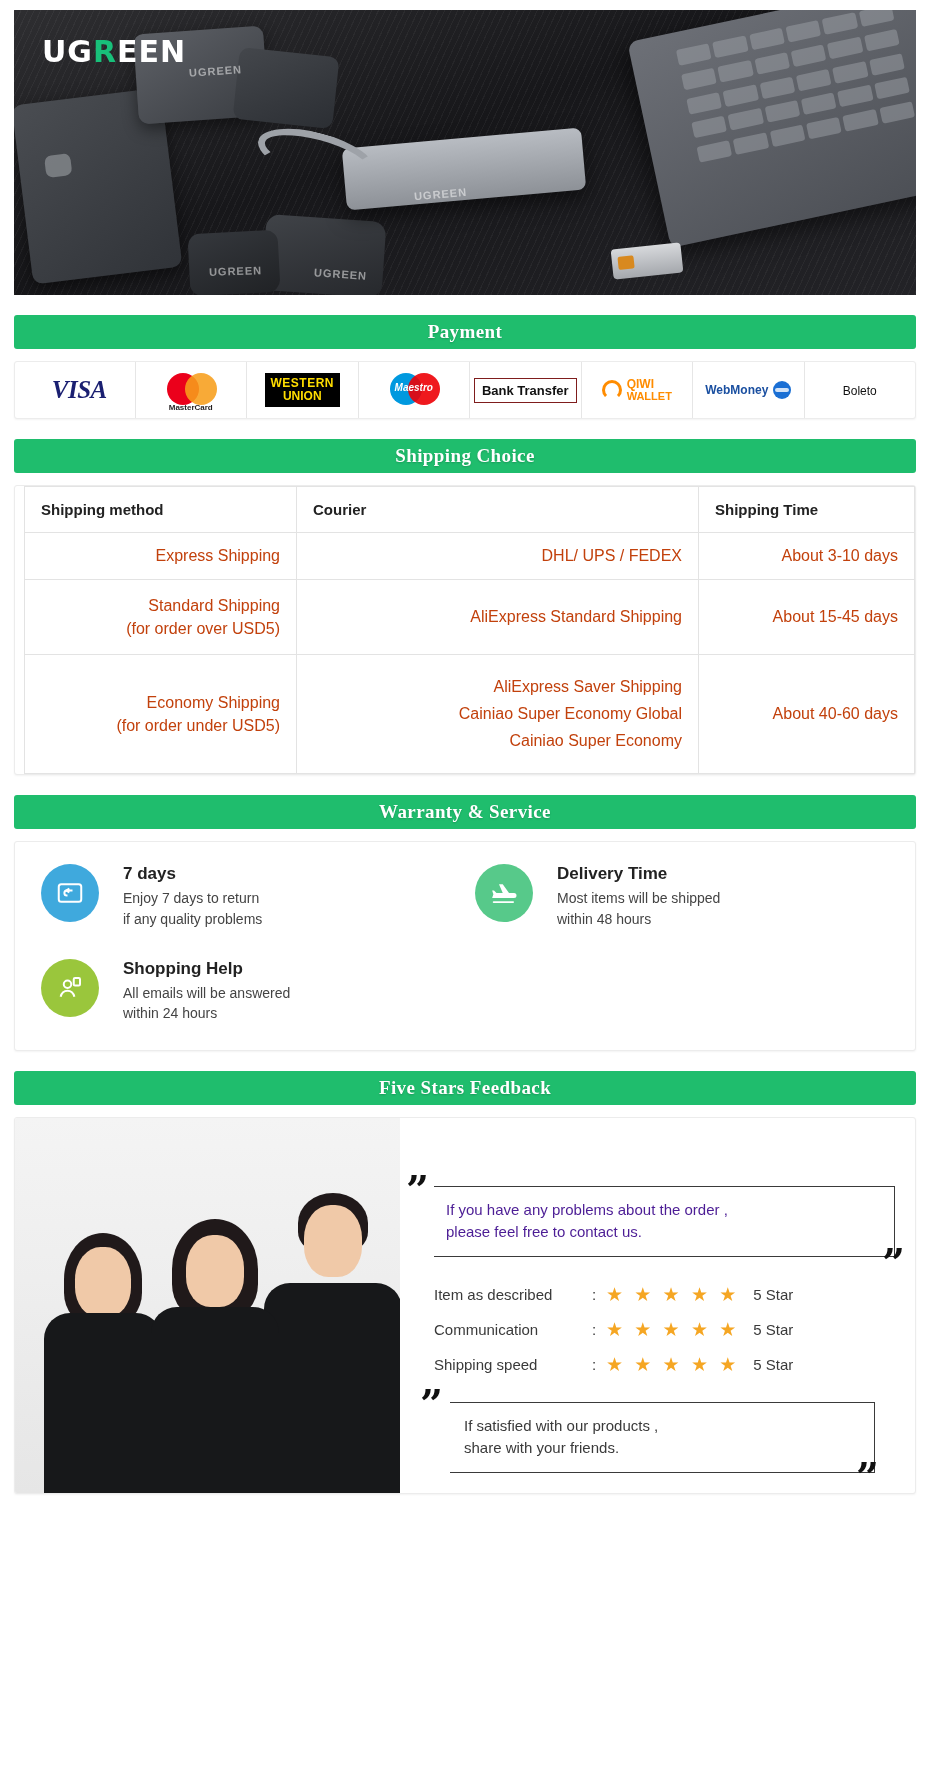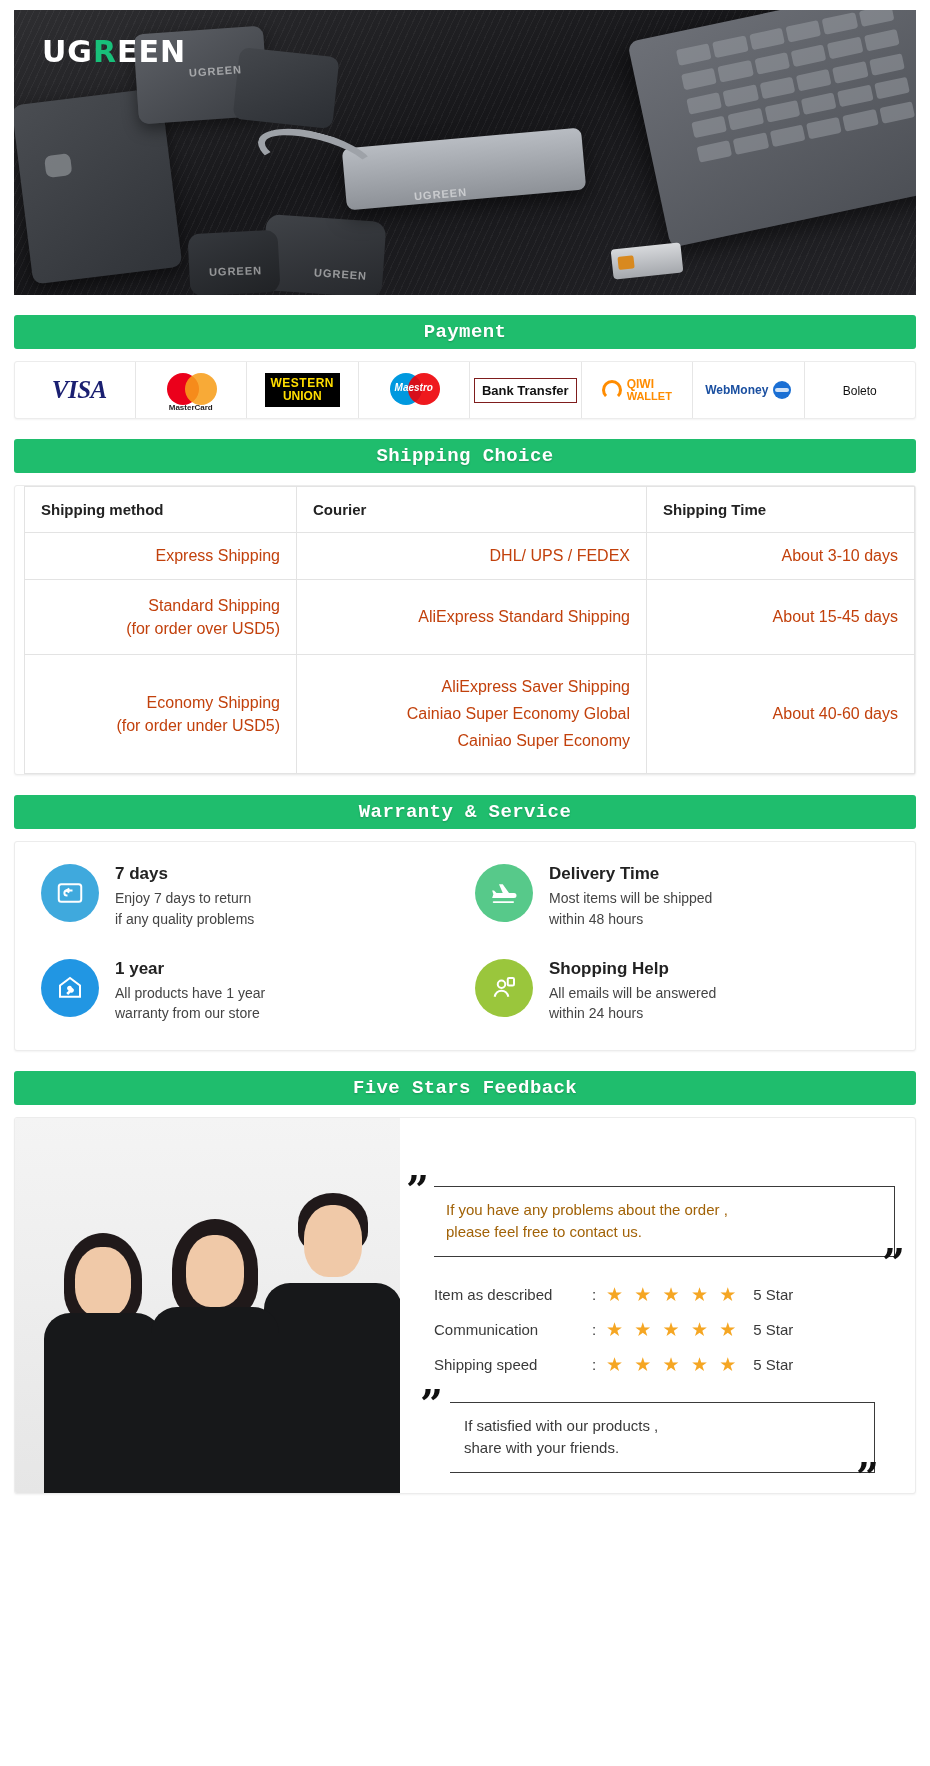--- a/index.html
+++ b/index.html
@@ -116,21 +116,21 @@
 
   
   .bar {
     margin: 20px 14px 0 14px;
     height: 34px;
     background: #1fbd6d;
     border-radius: 3px;
     display: flex; align-items: center; justify-content: center;
     color: #ffffff; font-size: 19px; font-weight: 700; letter-spacing: .4px;
     text-shadow: 0 1px 2px rgba(0,0,0,.2);
-    font-family: Liberation Mono, monospace;
+    font-family: Liberation Serif, serif;
   }
 
   
   .card {
     margin: 12px 14px 0 14px;
     background: #ffffff;
     border: 1px solid #ececec;
     border-radius: 3px;
     box-shadow: 0 1px 2px rgba(0,0,0,.05);
     padding-left: 9px;
@@ -179,29 +179,29 @@
   .boleto b { font-size: 12px; font-weight: 400; color: #111; }
 
   
   table.ship { width: 100%; border-collapse: collapse; }
   table.ship th, table.ship td {
     border: 1px solid #e3e3e3; padding: 14px 16px; vertical-align: middle;
   }
   table.ship th { font-size: 15px; font-weight: 700; color: #222; text-align: left; }
   table.ship td { font-size: 16px; color: #c2410c; text-align: right; }
   .col1 { width: 272px; text-align: center; }
-  .col3 { width: 268px; }
+  .col3 { width: 216px; }
   .ctr { text-align: center; }
   .multi p { margin: 9px 0; }
   .wrap2 { line-height: 1.45; }
 
   
   .warranty { padding: 22px 26px 26px 26px; }
   .wgrid { display: grid; grid-template-columns: 1fr 1fr; row-gap: 30px; column-gap: 20px; }
-  .witem { display: flex; gap: 16px; align-items: flex-start; }
+  .witem { display: flex; gap: 24px; align-items: flex-start; }
   .wicon {
     flex: 0 0 auto; width: 58px; height: 58px; border-radius: 50%;
     display: flex; align-items: center; justify-content: center; color: #fff;
   }
   .wicon svg { display: block; }
   .wtitle { font-size: 17px; font-weight: 700; color: #222; margin-bottom: 4px; }
   .wtext { font-size: 14px; color: #444; line-height: 1.45; }
 
   
   .feedback { display: flex; padding: 0; overflow: hidden; min-height: 330px; }
@@ -221,21 +221,21 @@
   .fb-right { flex: 1; padding: 24px 20px 20px 6px; }
   .quote-box { position: relative; margin: 6px 0 0 28px; }
   .qmark {
     position: absolute; font-family: "DejaVu Serif", serif; font-weight: 700;
     color: #111; font-size: 40px; line-height: 1;
   }
   .q-open { left: -28px; top: -16px; }
   .q-close { right: -10px; bottom: -26px; }
   .q-body {
     border: 1.5px solid #3a3a3a; border-left: none;
-    padding: 12px 14px 12px 12px; font-size: 15px; color: #a16207; line-height: 1.5; margin-top: 44px;
+    padding: 12px 14px 12px 12px; font-size: 15px; color: #4c1d95; line-height: 1.5; margin-top: 44px;
   }
 
   .ratings { margin: 26px 0 0 28px; }
   .rrow { display: flex; align-items: center; margin-bottom: 12px; font-size: 15px; color: #3a3a3a; }
   .rlabel { width: 158px; }
   .rcolon { width: 14px; }
   .stars { letter-spacing: 3px; color: #f5a623; font-size: 19px; margin-right: 14px; }
   .rval { font-size: 15px; color: #3a3a3a; }
 
   .quote2 { margin: 26px 20px 0 44px; position: relative; }
@@ -435,33 +435,20 @@
             <rect x="3" y="18.5" width="17" height="1.4" rx="0.7"></rect>
           </svg>
         </div>
         <div>
           <div class="wtitle">Delivery Time</div>
           <div class="wtext">Most items will be shipped</div>
           <div class="wtext">within 48 hours</div>
         </div>
       </div>
 
-      <div class="witem">
-        <div class="wicon" style="background:#2196e3">
-          <svg width="30" height="30" viewBox="0 0 24 24" fill="none" stroke="#fff" stroke-width="1.6">
-            <path d="M4 10 12 4l8 6v9H4z"></path>
-            <path d="M13.5 11.5a2 2 0 1 0-2.6 2.6L9 16l1.5 1.5 1.9-1.9a2 2 0 0 0 2.6-2.6z" fill="#fff" stroke="none"></path>
-          </svg>
-        </div>
-        <div>
-          <div class="wtitle">1 year</div>
-          <div class="wtext">All products have 1 year</div>
-          <div class="wtext">warranty from our store</div>
-        </div>
-      </div>
 
       <div class="witem">
         <div class="wicon" style="background:#9ac63c">
           <svg width="30" height="30" viewBox="0 0 24 24" fill="none" stroke="#fff" stroke-width="1.6">
             <circle cx="10" cy="9" r="3"></circle>
             <path d="M4.5 19c.8-3.2 3-4.8 5.5-4.8s4.7 1.6 5.5 4.8"></path>
             <rect x="15" y="4" width="5" height="6" rx="1"></rect>
           </svg>
         </div>
         <div>

